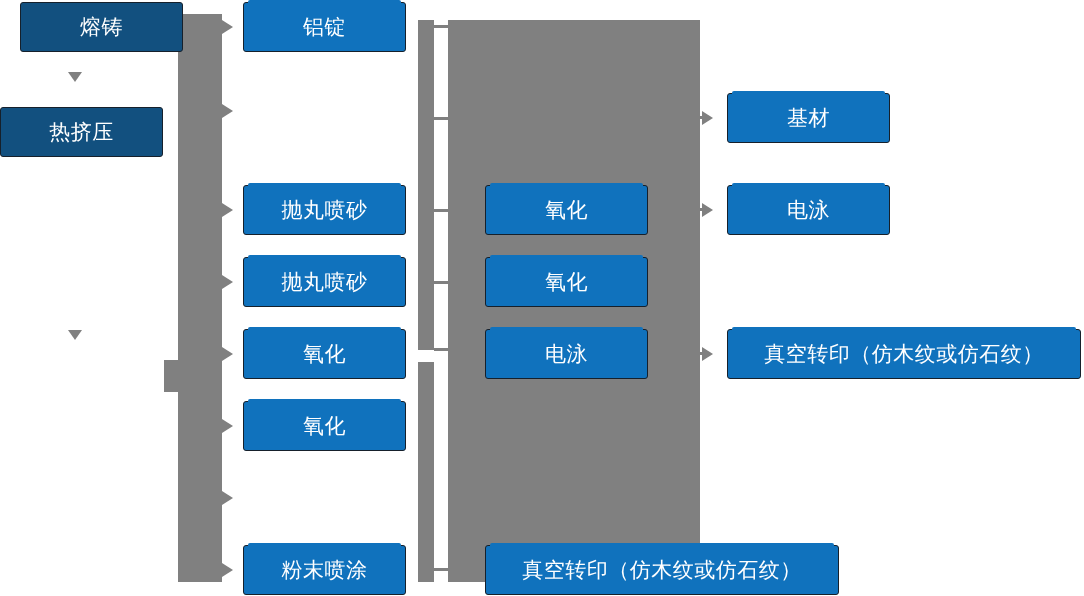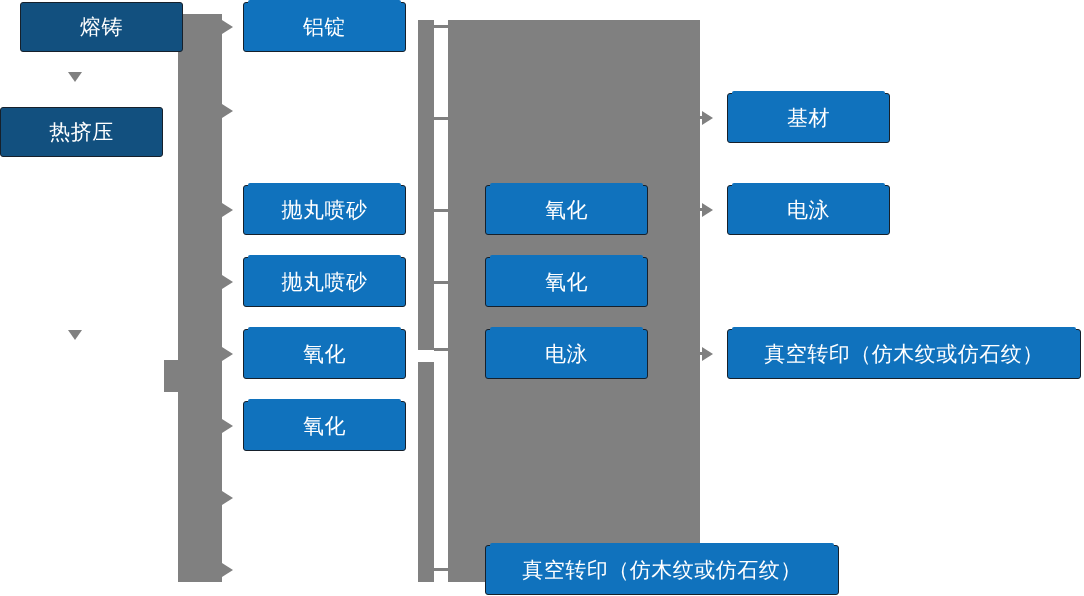--- a/index.html
+++ b/index.html
@@ -119,20 +119,23 @@
   </div>
   <div class="node mid" style="left:243px;top:257px;width:163px;height:50px;font-size:21px;">
     <span>抛丸喷砂</span>
   </div>
   <div class="node mid" style="left:243px;top:329px;width:163px;height:50px;font-size:21px;">
     <span>氧化</span>
   </div>
   <div class="node mid" style="left:243px;top:401px;width:163px;height:50px;font-size:21px;">
     <span>氧化</span>
   </div>
+  <div class="node mid" style="left:243px;top:545px;width:163px;height:50px;font-size:21px;">
+    <span>粉末喷涂</span>
+  </div>
 
   <div class="node mid" style="left:485px;top:185px;width:163px;height:50px;font-size:21px;">
     <span>氧化</span>
   </div>
   <div class="node mid" style="left:485px;top:257px;width:163px;height:50px;font-size:21px;">
     <span>氧化</span>
   </div>
   <div class="node mid" style="left:485px;top:329px;width:163px;height:50px;font-size:21px;">
     <span>电泳</span>
   </div>

